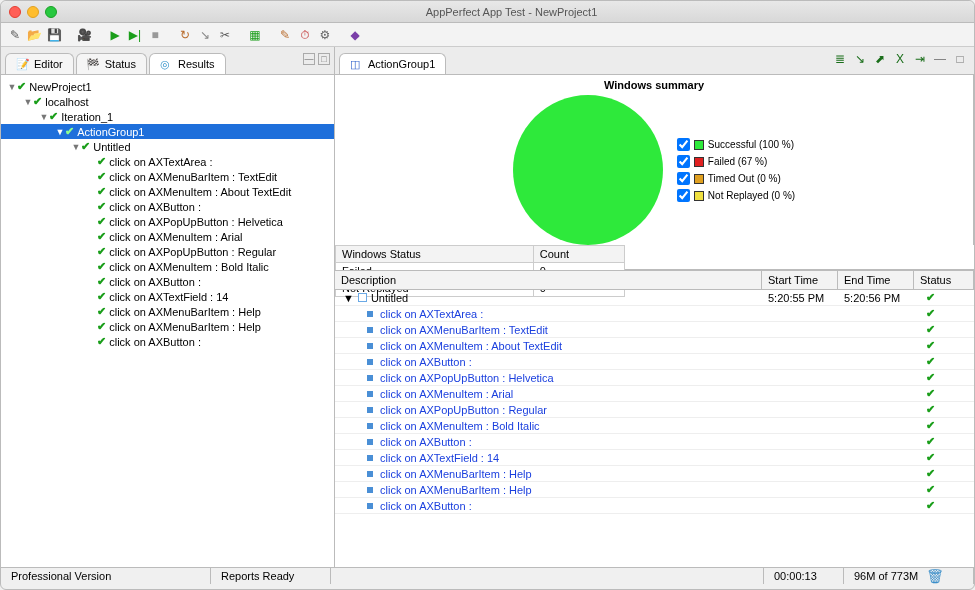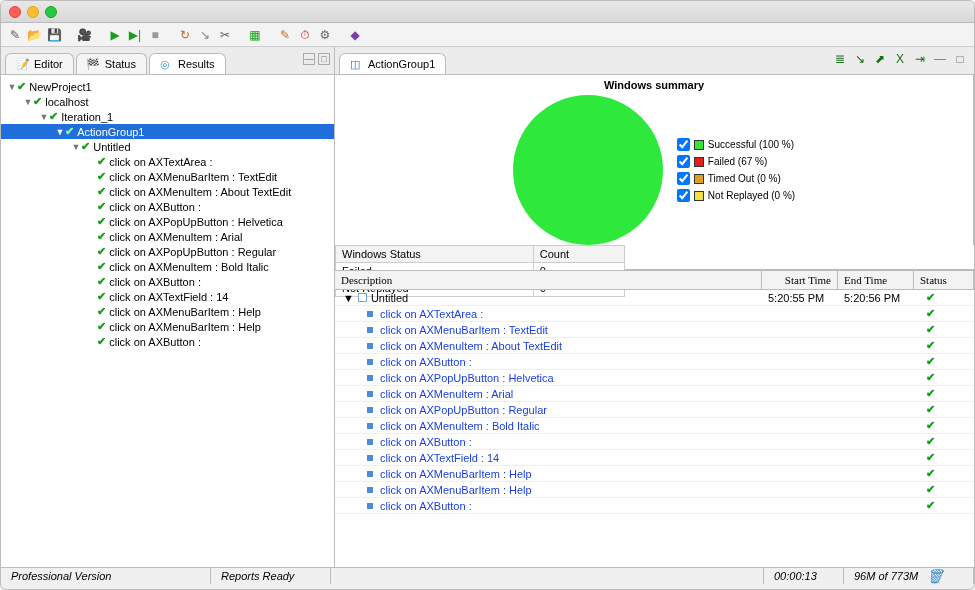--- a/index.html
+++ b/index.html
@@ -33,46 +33,47 @@
 .chart-body{display:flex;align-items:center;gap:14px;}
 .pie{width:150px;height:150px;border-radius:50%;background:#2ee93b;}
 .legend{display:flex;flex-direction:column;gap:4px;font-size:10px;}
 .legend .row{display:flex;align-items:center;gap:4px;}
 .swatch{width:10px;height:10px;border:1px solid #333;}
 .chart-right{width:290px;display:flex;flex-direction:column;}
 .stat-table{border-collapse:collapse;width:100%;}
 .stat-table td{border:1px solid #ccc;padding:2px 6px;background:#fff;}
 .stat-table tr:first-child td{font-weight:normal;background:#f3f3f3;}
 .grid-head{display:flex;background:#f3f3f3;border-bottom:1px solid #bbb;border-top:1px solid #bbb;}
-.grid-head div{padding:3px 6px;border-right:1px solid #bbb;font-family:Liberation Serif, serif;}
-.gh-desc{flex:1;min-width:290px;} .gh-start{width:76px;text-align:right;} .gh-end{width:76px;} .gh-stat{width:60px;}
+.grid-head div{padding:3px 6px;border-right:1px solid #bbb;}
+.gh-desc{flex:1;min-width:290px;} .gh-start{width:76px;} .gh-end{width:76px;} .gh-stat{width:60px;}
 .grid-body{flex:1;overflow:auto;}
 .grow{display:flex;border-bottom:1px solid #eee;align-items:center;height:16px;}
 .grow .c-desc{flex:1;min-width:290px;padding-left:8px;display:flex;align-items:center;gap:4px;}
 .grow .c-start{width:76px;padding-left:6px;}
 .grow .c-end{width:76px;padding-left:6px;}
 .grow .c-stat{width:60px;padding-left:12px;color:#1a9e1a;font-weight:bold;}
 .grow.sub .c-desc{padding-left:32px;color:#1a3fde;}
 .sq{width:9px;height:9px;background:#fff;border:1px solid #6aa9e6;display:inline-block;}
 .sq.fill{width:6px;height:6px;background:#4a8fd6;border:none;margin-right:3px;}
-.statusbar{height:17px;background:#f0f0f0;border-top:1px solid #bbb;display:flex;align-items:flex-end;font-size:11px;font-style:italic;}
+.statusbar{height:17px;background:#f0f0f0;border-top:1px solid #bbb;display:flex;align-items:flex-end;font-size:11px;}
 .statusbar .cell{padding:0 10px;border-right:1px solid #bbb;height:100%;display:flex;align-items:center;}
 .trash{color:#3a8ec9;margin-left:8px;font-size:14px;}
 .minmax{position:absolute;right:4px;top:6px;display:flex;gap:3px;color:#777;font-size:9px;}
 .minmax span{border:1px solid #aaa;width:12px;height:12px;display:flex;align-items:center;justify-content:center;}
 </style>
 </head>
 <body>
 
 <div class="titlebar">
   <div class="traffic">
     <div class="tbtn red"></div>
     <div class="tbtn yel"></div>
     <div class="tbtn grn"></div>
   </div>
+  <div class="title">AppPerfect App Test - NewProject1</div>
 </div>
 
 <div class="toolbar">
   <div class="tb">✎</div>
   <div class="tb" style="color:#c9a02a;">📂</div>
   <div class="tb" style="color:#2a5ec9;">💾</div>
   <div class="sep"></div>
   <div class="tb" style="color:#666;">🎥</div>
   <div class="sep"></div>
   <div class="tb" style="color:#1a9e1a;">▶</div>

